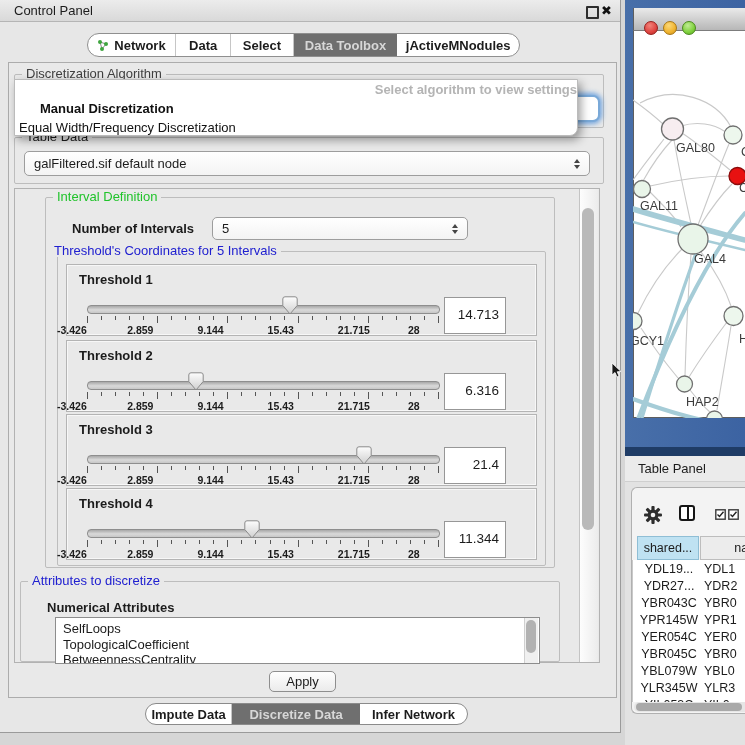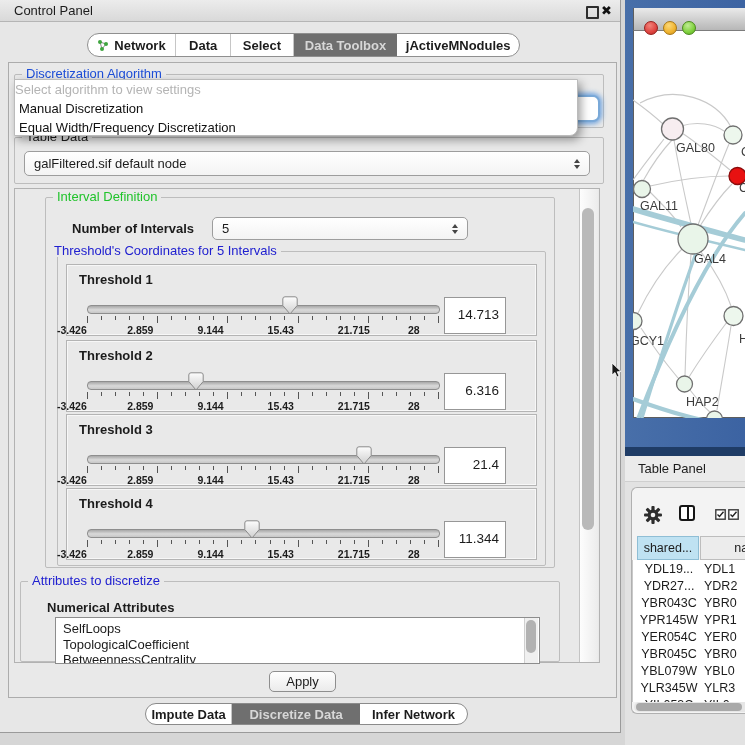--- a/index.html
+++ b/index.html
@@ -31,23 +31,23 @@
   .gt.blue{color:#2020d0;}
   .combo{background:linear-gradient(#ffffff,#f3f3f3);border:1px solid #9d9d9d;border-radius:5px;
          font-size:13px;overflow:hidden;}
   .combo .val{position:absolute;left:9px;top:0;bottom:0;display:flex;align-items:center;}
   .stepper{position:absolute;right:9px;top:50%;transform:translateY(-50%);display:flex;flex-direction:column;gap:2px;}
   .tri-up{width:0;height:0;border-left:3.5px solid transparent;border-right:3.5px solid transparent;border-bottom:4.5px solid #444;}
   .tri-dn{width:0;height:0;border-left:3.5px solid transparent;border-right:3.5px solid transparent;border-top:4.5px solid #444;}
   
   .popup{left:14px;top:79px;width:564px;height:57px;background:#fff;border:1px solid #bbb;
          border-radius:0 0 8px 0;box-shadow:3px 4px 10px rgba(0,0,0,.38);z-index:10;font-size:13px;}
-  .popup .hint{height:19px;line-height:19px;text-align:left;color:#b4b4b4;}
+  .popup .hint{height:19px;line-height:19px;text-align:right;color:#b4b4b4;font-weight:bold;}
   .popup .opt{height:19px;line-height:19px;padding-left:4px;color:#111;}
-  .popup .opt.b{font-weight:normal;}
+  .popup .opt.b{font-weight:bold;margin-left:21px;}
   .focus-combo{left:24px;top:95px;width:576px;height:27px;background:#fff;border:2px solid #7aa9d8;
                border-radius:7px;box-shadow:0 0 5px 2px rgba(92,152,220,.85);}
   
   .scrollpane{left:14px;top:188px;width:586px;height:475px;border:1px solid #b2b2b2;background:#e9e9e9;}
   .vtrack{left:579px;top:189px;width:19px;height:473px;background:linear-gradient(to right,#fdfdfd,#ececec);border-left:1px solid #c4c4c4;}
   .vthumb{left:582px;top:208px;width:12px;height:322px;background:#b9b9b9;border-radius:6px;}
   
   .thr-box{left:66px;width:471px;height:72px;border:1px solid #b4b4b4;box-shadow:inset 0 0 0 1px #f7f7f7;background:#e9e9e9;}
   .thr-label{position:absolute;left:12px;top:7px;font-size:13px;font-weight:bold;}
   .track{position:absolute;left:20px;top:40px;width:351px;height:7px;border:1px solid #8e8e8e;border-radius:4px;
@@ -133,21 +133,21 @@
       <span>Data Toolbox</span>
     </div>
     <div class="seg" style="width:123px">
       <span>jActiveMNodules</span>
     </div>
   </div>
 
   <div class="a content-panel"></div>
 
   <div class="a gb" style="left:14px;top:74px;width:590px;height:54px"></div>
-  <span class="a gt" style="left:22px;top:67px;color:#1d4ed8">Discretization Algorithm</span>
+  <span class="a gt" style="left:22px;top:67px;color:#404040">Discretization Algorithm</span>
   <div class="a focus-combo"></div>
 
   <div class="a popup">
     <div class="hint">Select algorithm to view settings</div>
     <div class="opt b">Manual Discretization</div>
     <div class="opt">Equal Width/Frequency Discretization</div>
   </div>
 
   <div class="a gb" style="left:14px;top:137px;width:590px;height:47px"></div>
   <span class="a gt" style="left:22px;top:130px">Table Data</span>

